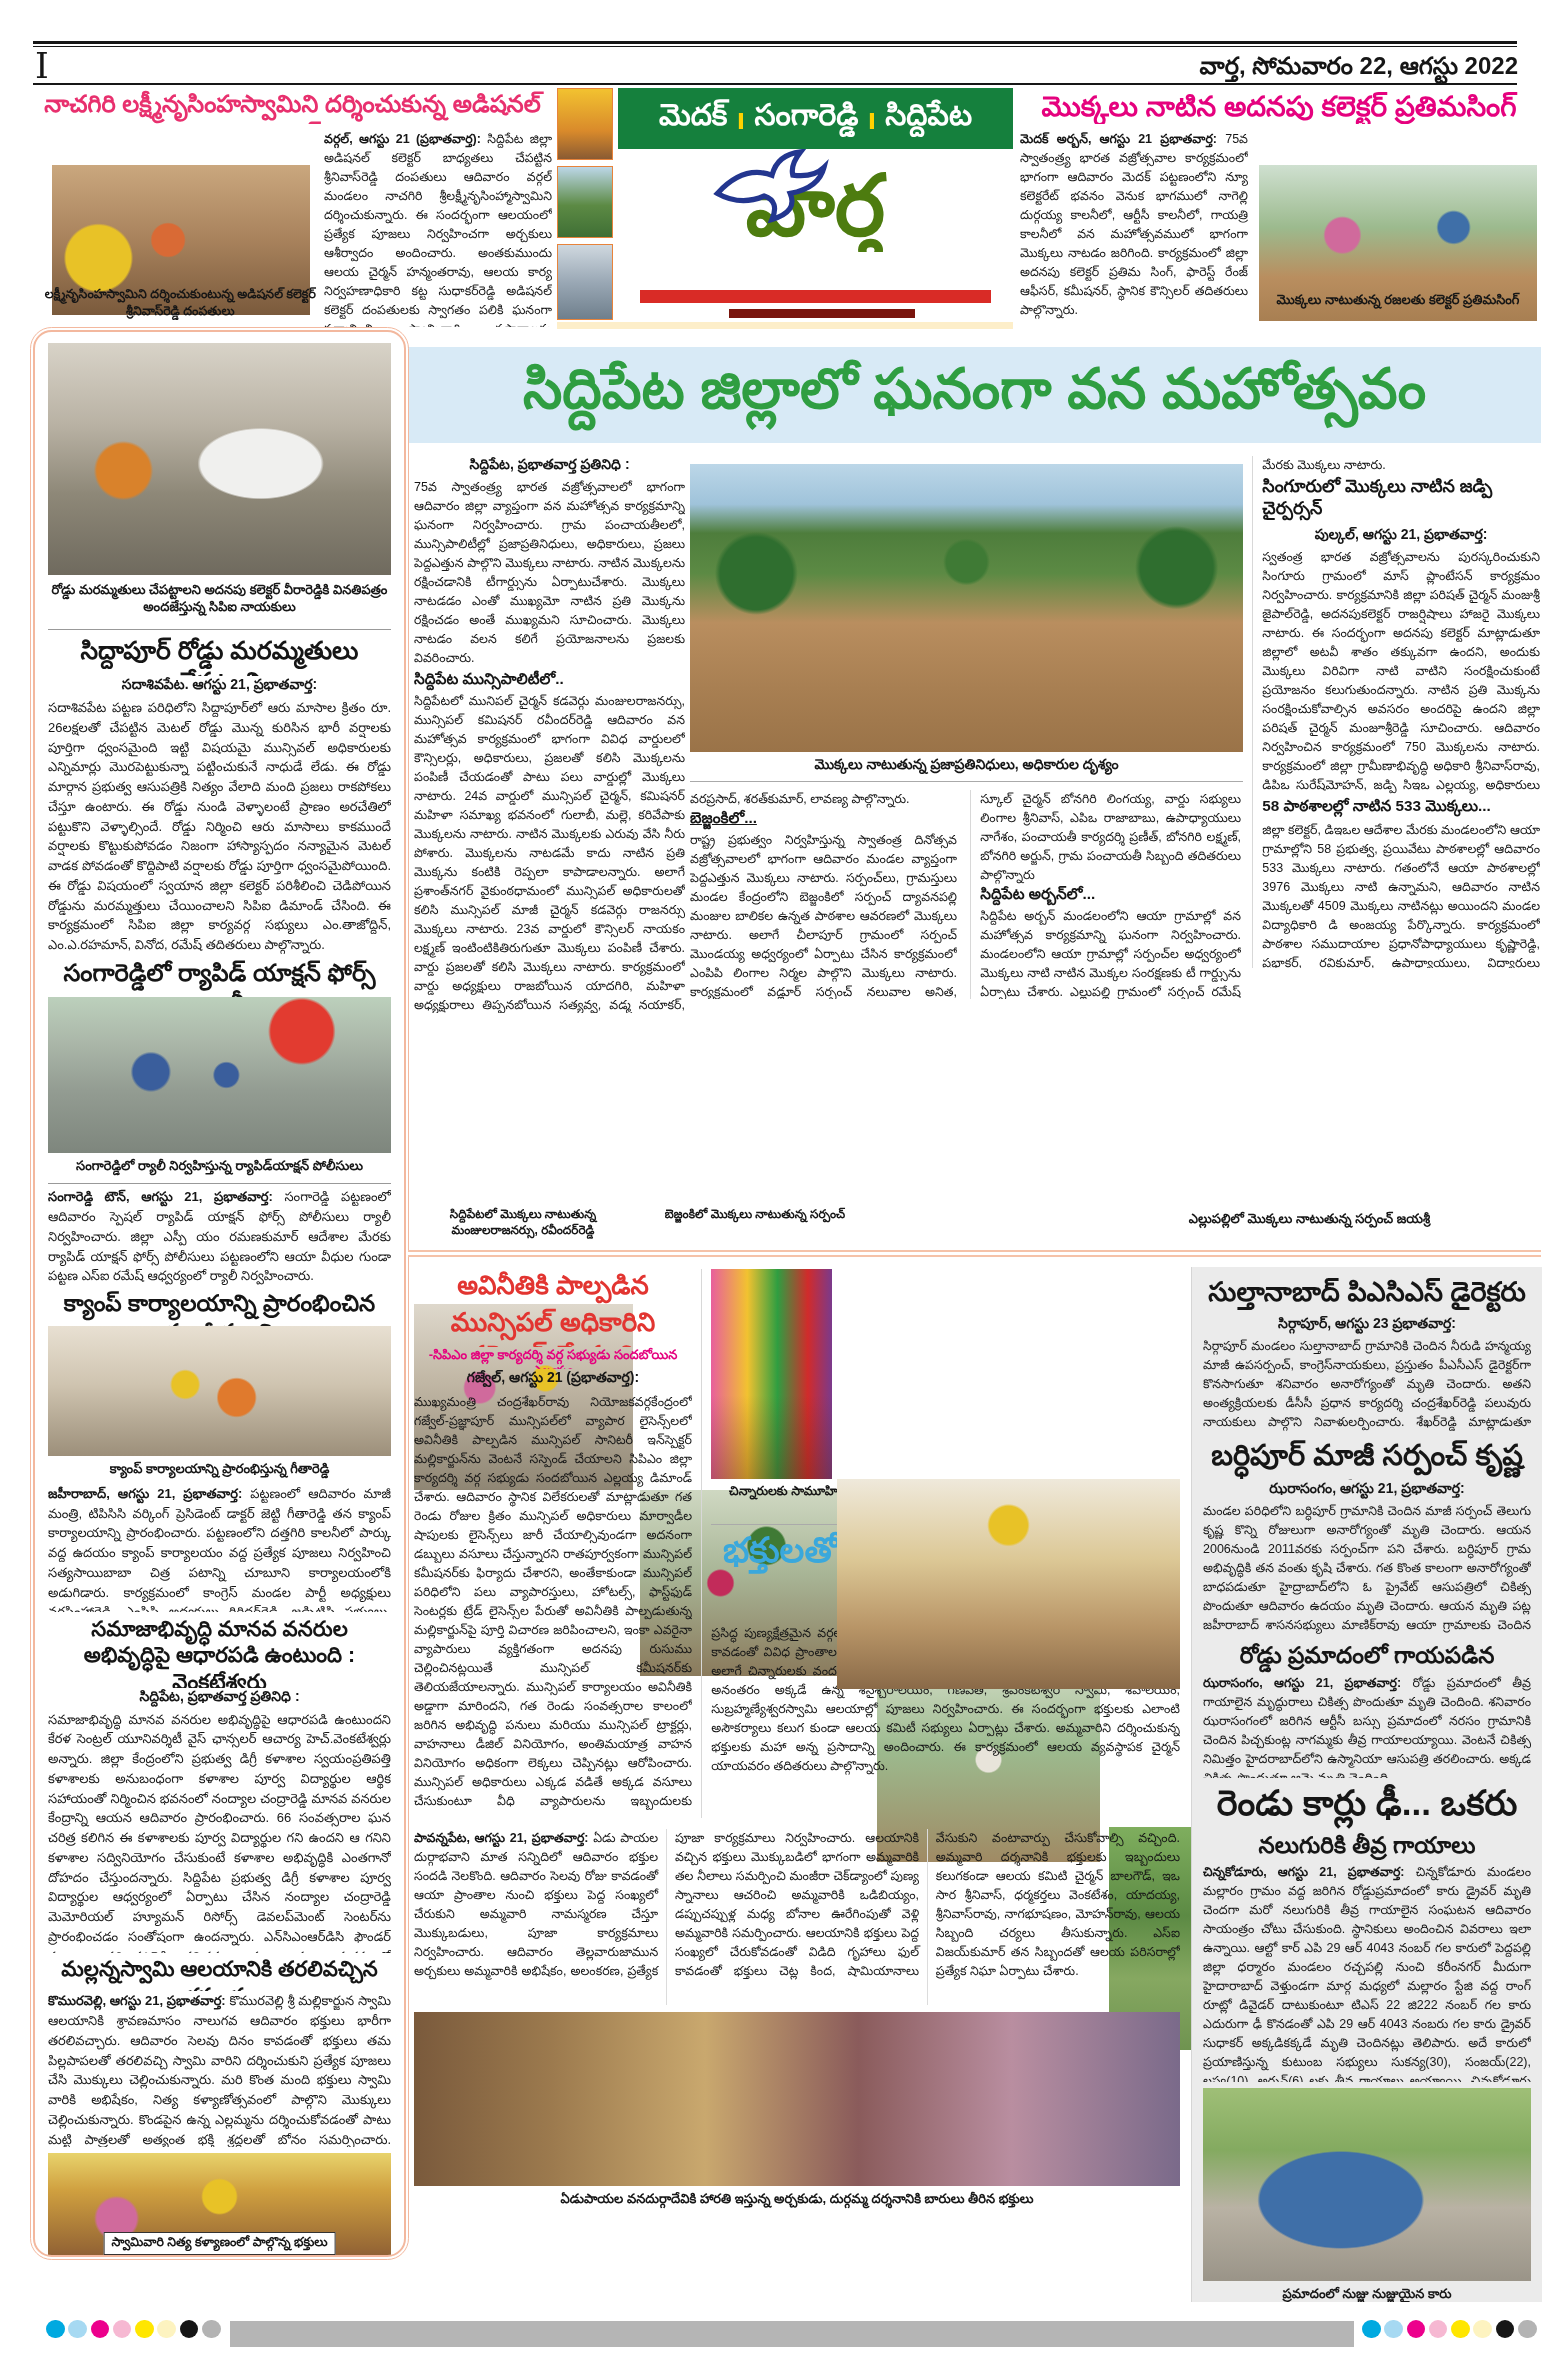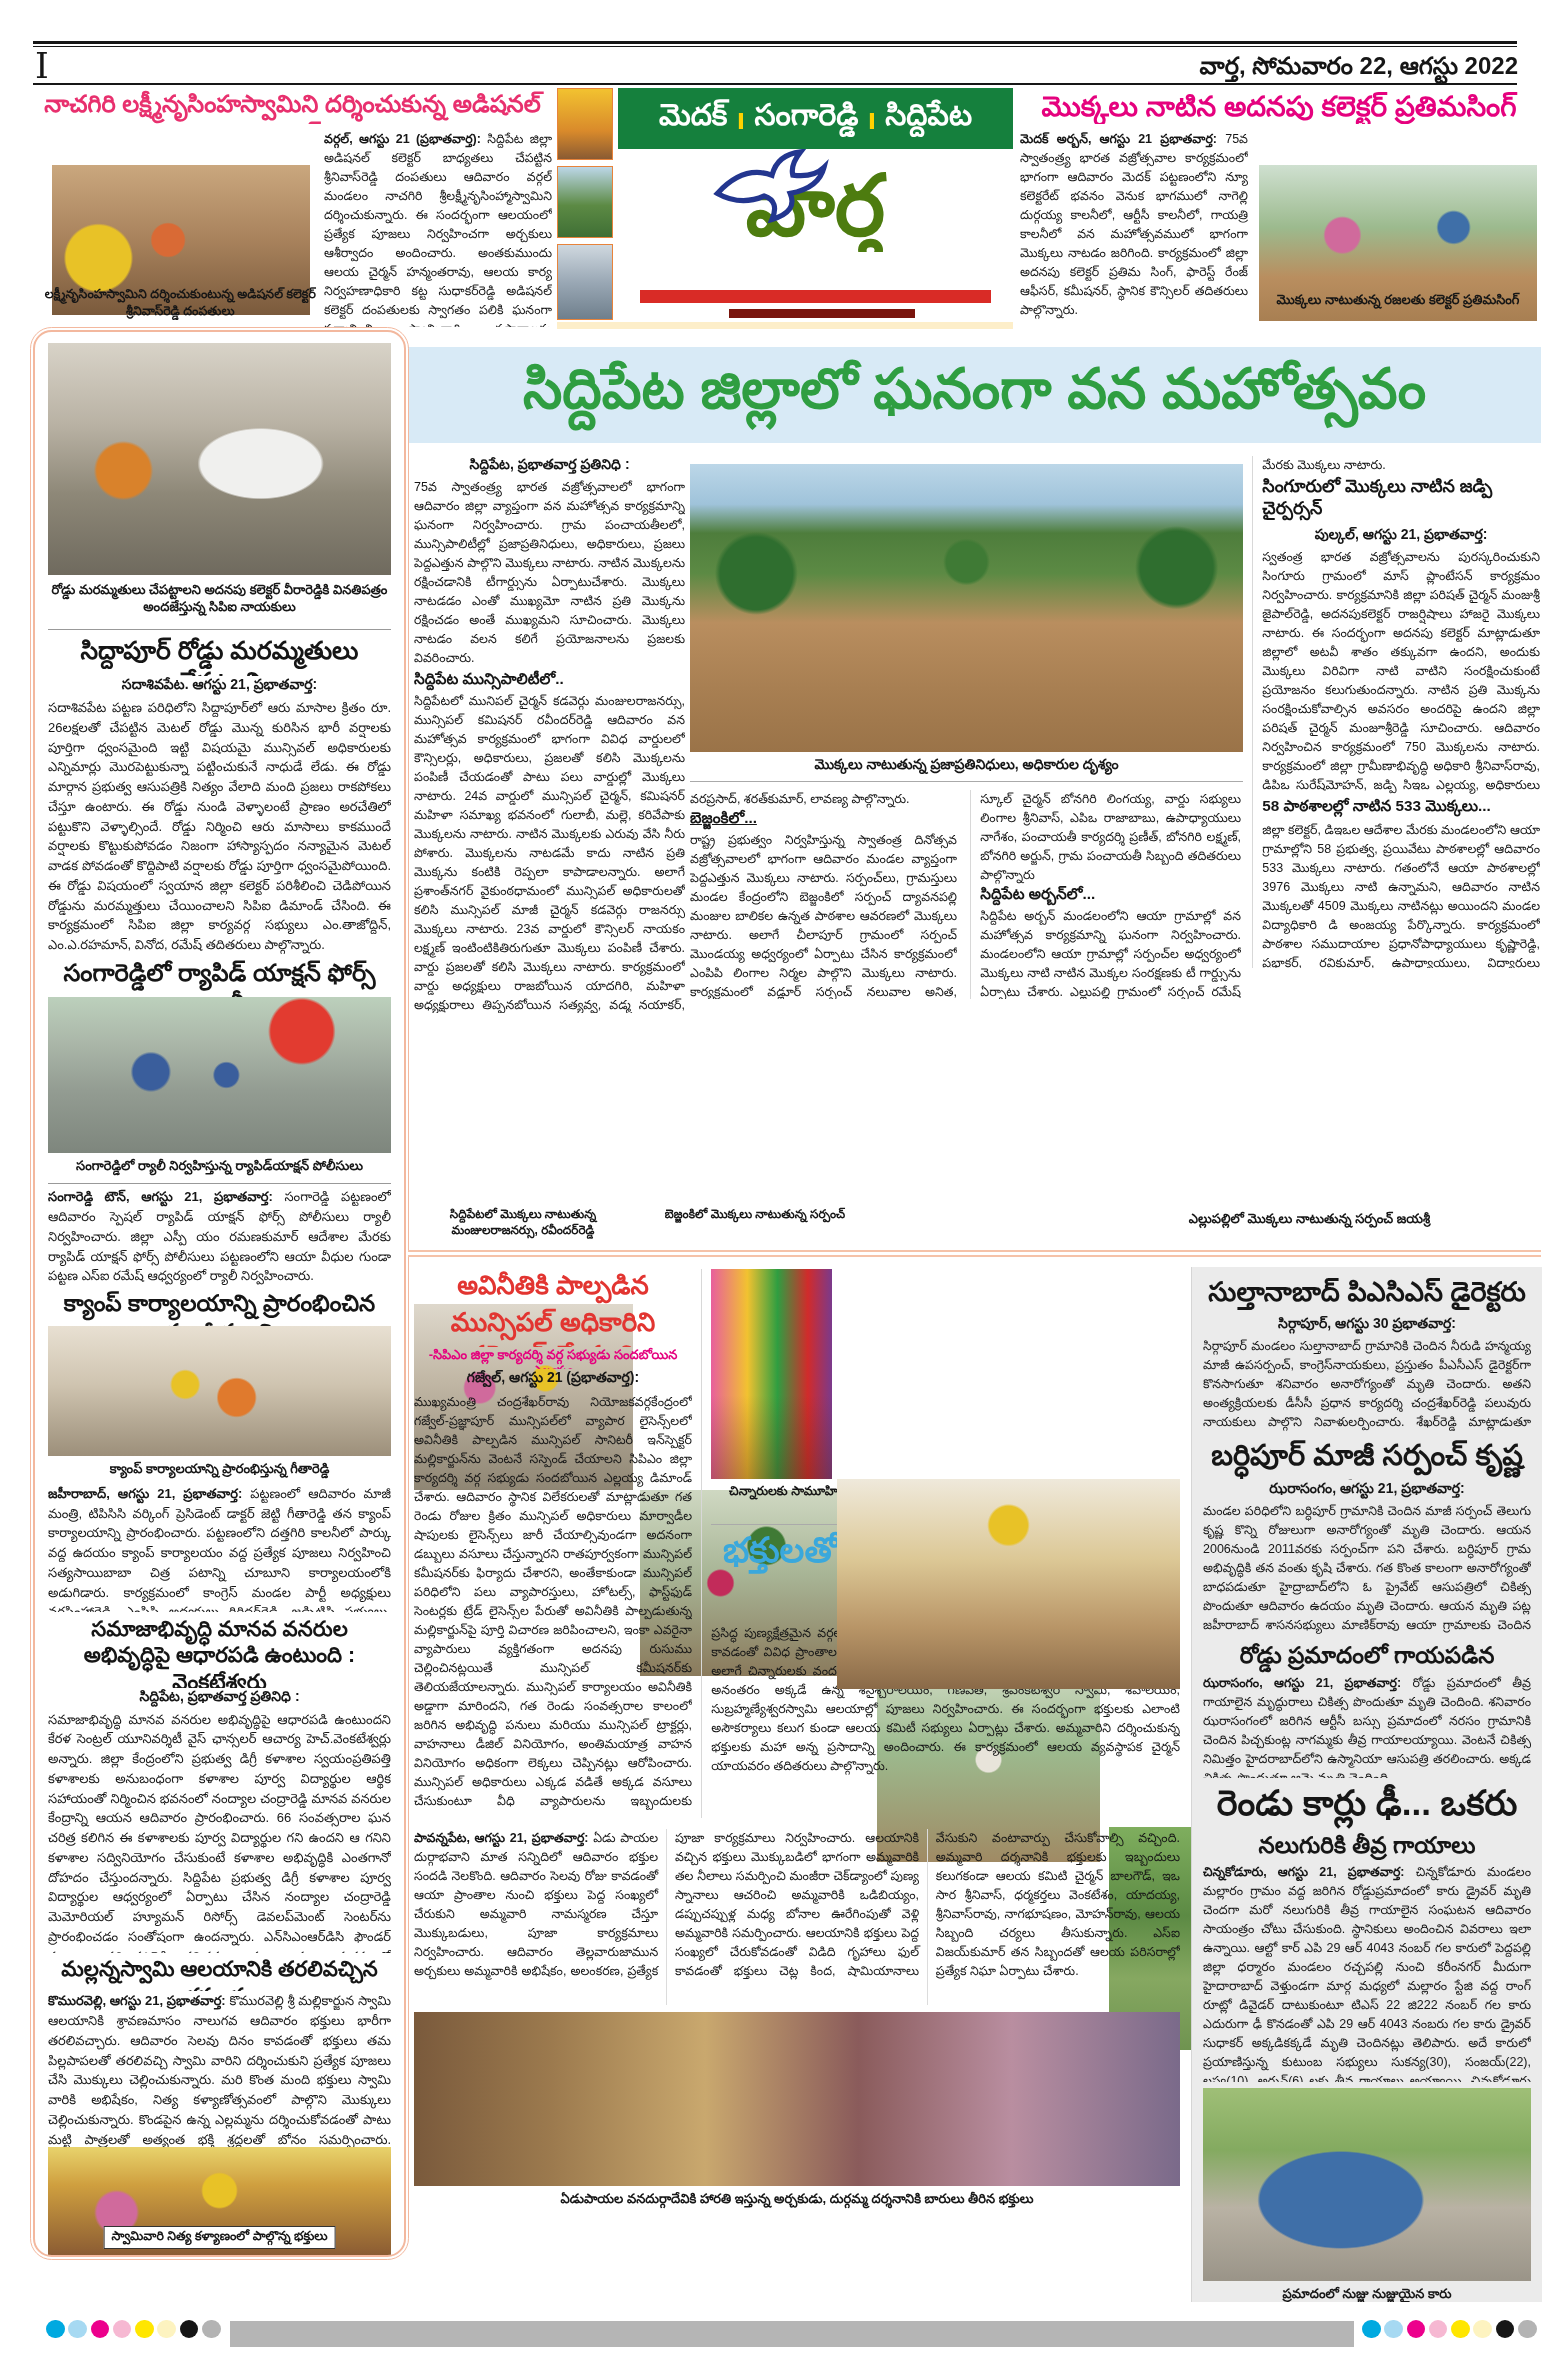--- a/index.html
+++ b/index.html
@@ -145,21 +145,21 @@
       <span>పట్టణంలో ఆదివారం మాజీ మంత్రి, టిపిసిసి వర్కింగ్ ప్రెసిడెంట్ డాక్టర్ జెట్టి గీతారెడ్డి తన క్యాంప్ కార్యాలయాన్ని ప్రారంభించారు. పట్టణంలోని దత్తగిరి కాలనీలో పార్కు వద్ద ఉదయం క్యాంప్ కార్యాలయం వద్ద ప్రత్యేక పూజలు నిర్వహించి సత్యసాయిబాబా చిత్ర పటాన్ని చూబూని కార్యాలయంలోకి అడుగిడారు. కార్యక్రమంలో కాంగ్రెస్ మండల పార్టీ అధ్యక్షులు నరసింహారెడ్డి, ఎంపిపి అధ్యక్షులు గిరిధర్‌రెడ్డి, జడ్పిటిసి సభ్యులు, ఎంపిటిసి సభ్యులు, సొసైటీ చైర్మన్లు, యువజన కాంగ్రెస్, ఎన్‌యస్‌యుఐ నాయకులు, కార్యకర్తలు పెద్ద సంఖ్యలో పాల్గొన్నారు.</span>
     </div>
     <div class="hl" style="font-size:21.3px;height:72px;margin-top:3.7px;">సమాజాభివృద్ధి మానవ వనరుల అభివృద్ధిపై ఆధారపడి ఉంటుంది : వెంకటేశ్వర్లు</div>
     <div class="dl-c" style="height:22px;">సిద్దిపేట, ప్రభాతవార్త ప్రతినిధి :</div>
     <div class="body-txt" style="height:243px;font-size:13px;">సమాజాభివృద్ధి మానవ వనరుల అభివృద్ధిపై ఆధారపడి ఉంటుందని కేరళ సెంట్రల్ యూనివర్శిటీ వైస్ ఛాన్సలర్ ఆచార్య హెచ్.వెంకటేశ్వర్లు అన్నారు. జిల్లా కేంద్రంలోని ప్రభుత్వ డిగ్రీ కళాశాల స్వయంప్రతిపత్తి కళాశాలకు అనుబంధంగా కళాశాల పూర్వ విద్యార్థుల ఆర్థిక సహాయంతో నిర్మించిన భవనంలో నంద్యాల చంద్రారెడ్డి మానవ వనరుల కేంద్రాన్ని ఆయన ఆదివారం ప్రారంభించారు. 66 సంవత్సరాల ఘన చరిత్ర కలిగిన ఈ కళాశాలకు పూర్వ విద్యార్థుల గని ఉందని ఆ గనిని కళాశాల సద్వినియోగం చేసుకుంటే కళాశాల అభివృద్ధికి ఎంతగానో దోహదం చేస్తుందన్నారు. సిద్దిపేట ప్రభుత్వ డిగ్రీ కళాశాల పూర్వ విద్యార్థుల ఆధ్వర్యంలో ఏర్పాటు చేసిన నంద్యాల చంద్రారెడ్డి మెమోరియల్ హ్యూమన్ రిసోర్స్ డెవలప్‌మెంట్ సెంటర్‌ను ప్రారంభించడం సంతోషంగా ఉందన్నారు. ఎన్‌సిఎంఆర్‌డిసి ఫౌండర్ నంద్యాల నర్సింహ్మారెడ్డి తదితరులు మాట్లాడారు. కార్యక్రమంలో అధ్యాపకులు, పూర్వ విద్యార్థులు జి.రాజేశ్వరావు, శ్రీనివాస్‌రావు, అయోధ్యరెడ్డి, డాక్టర్ భవని, శ్యాంసుందర్, మహేందర్, బాలచందర్, సునీత, మధుసూదన్, కళాశాల సిబ్బంది, విద్యార్థులు పాల్గొన్నారు.</div>
     <div class="hl" style="font-size:21.3px;height:35px;margin-top:3.7px;">మల్లన్నస్వామి ఆలయానికి తరలివచ్చిన భక్త జనం</div>
     <div class="body-txt" style="height:156px;font-size:13px;">
       <b>కొమురవెల్లి, ఆగస్టు 21, ప్రభాతవార్త:</b>
       <span>కొమురవెల్లి శ్రీ మల్లికార్జున స్వామి ఆలయానికి శ్రావణమాసం నాలుగవ ఆదివారం భక్తులు భారీగా తరలివచ్చారు. ఆదివారం సెలవు దినం కావడంతో భక్తులు తమ పిల్లపాపలతో తరలివచ్చి స్వామి వారిని దర్శించుకుని ప్రత్యేక పూజలు చేసి మొక్కులు చెల్లించుకున్నారు. మరి కొంత మంది భక్తులు స్వామి వారికి అభిషేకం, నిత్య కళ్యాణోత్సవంలో పాల్గొని మొక్కులు చెల్లించుకున్నారు. కొండపైన ఉన్న ఎల్లమ్మను దర్శించుకోవడంతో పాటు మట్టి పాత్రలతో అత్యంత భక్తి శ్రద్దలతో బోనం సమర్పించారు. మరికొందరు రాతిగిరలు వద్ద ప్రదక్షణలు, కోడెల స్తంభం వద్ద కోడెలు కట్టి పూజలు చేశారు. భక్తుల రద్దీని దృష్టిలో పెట్టుకొని ఆలయ అధికారులు ఎలాంటి ఇబ్బందులు తలెత్తకుండా తగు ఏర్పాట్లు చేశారు.</span>
     </div>
-    <div class="ph ph-temple-crowd" style="height:109px;margin-top:0;">
+    <div class="ph ph-temple-crowd" style="height:109px;margin-top:6px;">
       <div class="caption-overlay">స్వామివారి నిత్య కళ్యాణంలో పాల్గొన్న భక్తులు</div>
     </div>
   </div>
 
   <div class="abs" style="left:414px;top:456px;width:271px;height:557px;overflow:hidden;">
     <div class="dl-c" style="height:22px;">సిద్దిపేట, ప్రభాతవార్త ప్రతినిధి :</div>
     <div class="body-txt">75వ స్వాతంత్ర్య భారత వజ్రోత్సవాలలో భాగంగా ఆదివారం జిల్లా వ్యాప్తంగా వన మహోత్సవ కార్యక్రమాన్ని ఘనంగా నిర్వహించారు. గ్రామ పంచాయతీలలో, మున్సిపాలిటీల్లో ప్రజాప్రతినిధులు, అధికారులు, ప్రజలు పెద్దఎత్తున పాల్గొని మొక్కలు నాటారు. నాటిన మొక్కలను రక్షించడానికి టీగార్డ్సును ఏర్పాటుచేశారు. మొక్కలు నాటడడం ఎంతో ముఖ్యమో నాటిన ప్రతి మొక్కను రక్షించడం అంతే ముఖ్యమని సూచించారు. మొక్కలు నాటడం వలన కలిగే ప్రయోజనాలను ప్రజలకు వివరించారు.</div>
     <div class="subhead" style="height:22px;margin-top:1.9px;">సిద్దిపేట మున్సిపాలిటీలో..</div>
     <div class="body-txt">సిద్దిపేటలో మునిపల్ చైర్మన్ కడవెర్గు మంజులరాజనర్సు, మున్సిపల్ కమిషనర్ రవీందర్‌రెడ్డి ఆదివారం వన మహోత్సవ కార్యక్రమంలో భాగంగా వివిధ వార్డులలో కౌన్సిలర్లు, అధికారులు, ప్రజలతో కలిసి మొక్కలను పంపిణీ చేయడంతో పాటు పలు వార్డుల్లో మొక్కలు నాటారు. 24వ వార్డులో మున్సిపల్ చైర్మన్, కమిషనర్ మహిళా సమాఖ్య భవనంలో గులాబీ, మల్లె, కరివేపాకు మొక్కలను నాటారు. నాటిన మొక్కలకు ఎరువు వేసి నీరు పోశారు. మొక్కలను నాటడమే కాదు నాటిన ప్రతి మొక్కను కంటికి రెప్పలా కాపాడాలన్నారు. అలాగే ప్రశాంత్‌నగర్ వైకుంఠధామంలో మున్సిపల్ అధికారులతో కలిసి మున్సిపల్ మాజీ చైర్మన్ కడవెర్గు రాజనర్సు మొక్కలు నాటారు. 23వ వార్డులో కౌన్సిలర్ నాయకం లక్ష్మణ్ ఇంటింటికితిరుగుతూ మొక్కలు పంపిణీ చేశారు. వార్డు ప్రజలతో కలిసి మొక్కలు నాటారు. కార్యక్రమంలో వార్డు అధ్యక్షులు రాజబోయిన యాదగిరి, మహిళా అధ్యక్షురాలు తిప్పనబోయిన సత్యవ్వ, వడ్మ నయాకర్, కృష్ణ, నాగేందర్, కరుణాకర్, సిద్దుల</div>
   </div>
@@ -222,21 +222,21 @@
     <div class="body-txt dur-body" style="height:176px;margin-top:3.7px;">
       <b>పావన్నపేట, ఆగస్టు 21, ప్రభాతవార్త:</b>
       <span>ఏడు పాయల దుర్గాభవాని మాత సన్నిదిలో ఆదివారం భక్తుల సందడి నెలకొంది. ఆదివారం సెలవు రోజు కావడంతో ఆయా ప్రాంతాల నుంచి భక్తులు పెద్ద సంఖ్యలో చేరుకుని అమ్మవారి నామస్మరణ చేస్తూ మొక్కుబడులు, పూజా కార్యక్రమాలు నిర్వహించారు. ఆదివారం తెల్లవారుజామున అర్చకులు అమ్మవారికి అభిషేకం, అలంకరణ, ప్రత్యేక పూజా కార్యక్రమాలు నిర్వహించారు. ఆలయానికి వచ్చిన భక్తులు మొక్కుబడిలో భాగంగా అమ్మవారికి తల నీలాలు సమర్పించి మంజీరా చెక్‌డ్యాంలో పుణ్య స్నానాలు ఆచరించి అమ్మవారికి ఒడిబియ్యం, డప్పుచప్పుళ్ల మధ్య బోనాల ఊరేగింపుతో వెళ్లి అమ్మవారికి సమర్పించారు. ఆలయానికి భక్తులు పెద్ద సంఖ్యలో చేరుకోవడంతో విడిది గృహాలు ఫుల్ కావడంతో భక్తులు చెట్ల కింద, షామియానాలు వేసుకుని వంటావార్పు చేసుకోవాల్సి వచ్చింది. అమ్మవారి దర్శనానికి భక్తులకు ఇబ్బందులు కలుగకండా ఆలయ కమిటి చైర్మన్ బాలగౌడ్, ఇఒ సార శ్రీనివాస్, ధర్మకర్తలు వెంకటేశం, యాదయ్య, శ్రీనివాస్‌రావు, నాగభూషణం, మోహన్‌రావు, ఆలయ సిబ్బంది చర్యలు తీసుకున్నారు. ఎస్ఐ విజయ్‌కుమార్ తన సిబ్బందతో ఆలయ పరిసరాల్లో ప్రత్యేక నిఘా ఏర్పాటు చేశారు.</span>
     </div>
     <div class="ph ph-strip" style="height:174px;margin-top:7.4px;"></div>
     <div class="cap" style="height:24px;margin-top:3.7px;">ఏడుపాయల వనదుర్గాదేవికి హారతి ఇస్తున్న అర్చకుడు, దుర్గమ్మ దర్శనానికి బారులు తీరిన భక్తులు</div>
   </div>
 
   <div class="abs gray-panel" style="left:1191px;top:1267px;width:351px;height:1035px;">
     <div class="hl" style="font-size:27px;height:39px;">సుల్తానాబాద్ పిఎసిఎస్ డైరెక్టరు మృతి</div>
-    <div class="dl-c" style="height:22px;">సిర్గాపూర్, ఆగస్టు 30 ప్రభాతవార్త:</div>
+    <div class="dl-c" style="height:22px;">సిర్గాపూర్, ఆగస్టు 23 ప్రభాతవార్త:</div>
     <div class="body-txt" style="height:96px;">సిర్గాపూర్ మండలం సుల్తానాబాద్ గ్రామానికి చెందిన నీరుడి హన్మయ్య మాజీ ఉపసర్పంచ్, కాంగ్రెస్‌నాయకులు, ప్రస్తుతం పీఎసీఎస్ డైరెక్టర్‌గా కొనసాగుతూ శనివారం అనారోగ్యంతో మృతి చెందారు. అతని అంత్యక్రియలకు డీసీసీ ప్రధాన కార్యదర్శి చంద్రశేఖర్‌రెడ్డి పలువురు నాయకులు పాల్గొని నివాళులర్పించారు. శేఖర్‌రెడ్డి మాట్లాడుతూ హన్మయ్య లేక పోవడం కాంగ్రెస్ పార్టీకి తీరని లోటు అన్నారు.</div>
     <div class="hl" style="font-size:29px;height:43px;margin-top:3.7px;">బర్ధిపూర్ మాజీ సర్పంచ్ కృష్ణ మృతి</div>
     <div class="dl-c" style="height:22px;">ఝరాసంగం, ఆగస్టు 21, ప్రభాతవార్త:</div>
     <div class="body-txt" style="height:135px;">మండల పరిధిలోని బర్ధిపూర్ గ్రామానికి చెందిన మాజీ సర్పంచ్ తెలుగు కృష్ణ కొన్ని రోజులుగా అనారోగ్యంతో మృతి చెందారు. ఆయన 2006నుండి 2011వరకు సర్పంచ్‌గా పని చేశారు. బర్ధిపూర్ గ్రామ అభివృద్ధికి తన వంతు కృషి చేశారు. గత కొంత కాలంగా అనారోగ్యంతో బాధపడుతూ హైద్రాబాద్‌లోని ఓ ప్రైవేట్ ఆసుపత్రిలో చికిత్స పొందుతూ ఆదివారం ఉదయం మృతి చెందారు. ఆయన మృతి పట్ల జహీరాబాద్ శాసనసభ్యులు మాణిక్‌రావు ఆయా గ్రామాలకు చెందిన సర్పంచులు, ఎంపిటిసిలు సంతాపం వ్యక్తం చేశారు.</div>
     <div class="hl" style="font-size:23px;height:33px;margin-top:3.7px;">రోడ్డు ప్రమాదంలో గాయపడిన మృద్ధురాలి మృతి</div>
     <div class="body-txt" style="height:104px;">
       <b>ఝరాసంగం, ఆగస్టు 21, ప్రభాతవార్త:</b>
       <span>రోడ్డు ప్రమాదంలో తీవ్ర గాయాలైన మృద్ధురాలు చికిత్స పొందుతూ మృతి చెందింది. శనివారం ఝరాసంగంలో జరిగిన ఆర్టీసీ బస్సు ప్రమాదంలో నరసం గ్రామానికి చెందిన పిచ్చకుంట్ల నాగమ్మకు తీవ్ర గాయాలయ్యాయి. వెంటనే చికిత్స నిమిత్తం హైదరాబాద్‌లోని ఉస్మానియా ఆసుపత్రి తరలించారు. అక్కడ చికిత్స పొందుతూ ఆమె మృతి చెందింది.</span>
     </div>
     <div class="hl" style="font-size:35px;height:50px;margin-top:3.7px;">రెండు కార్లు ఢీ... ఒకరు మృతి</div>

